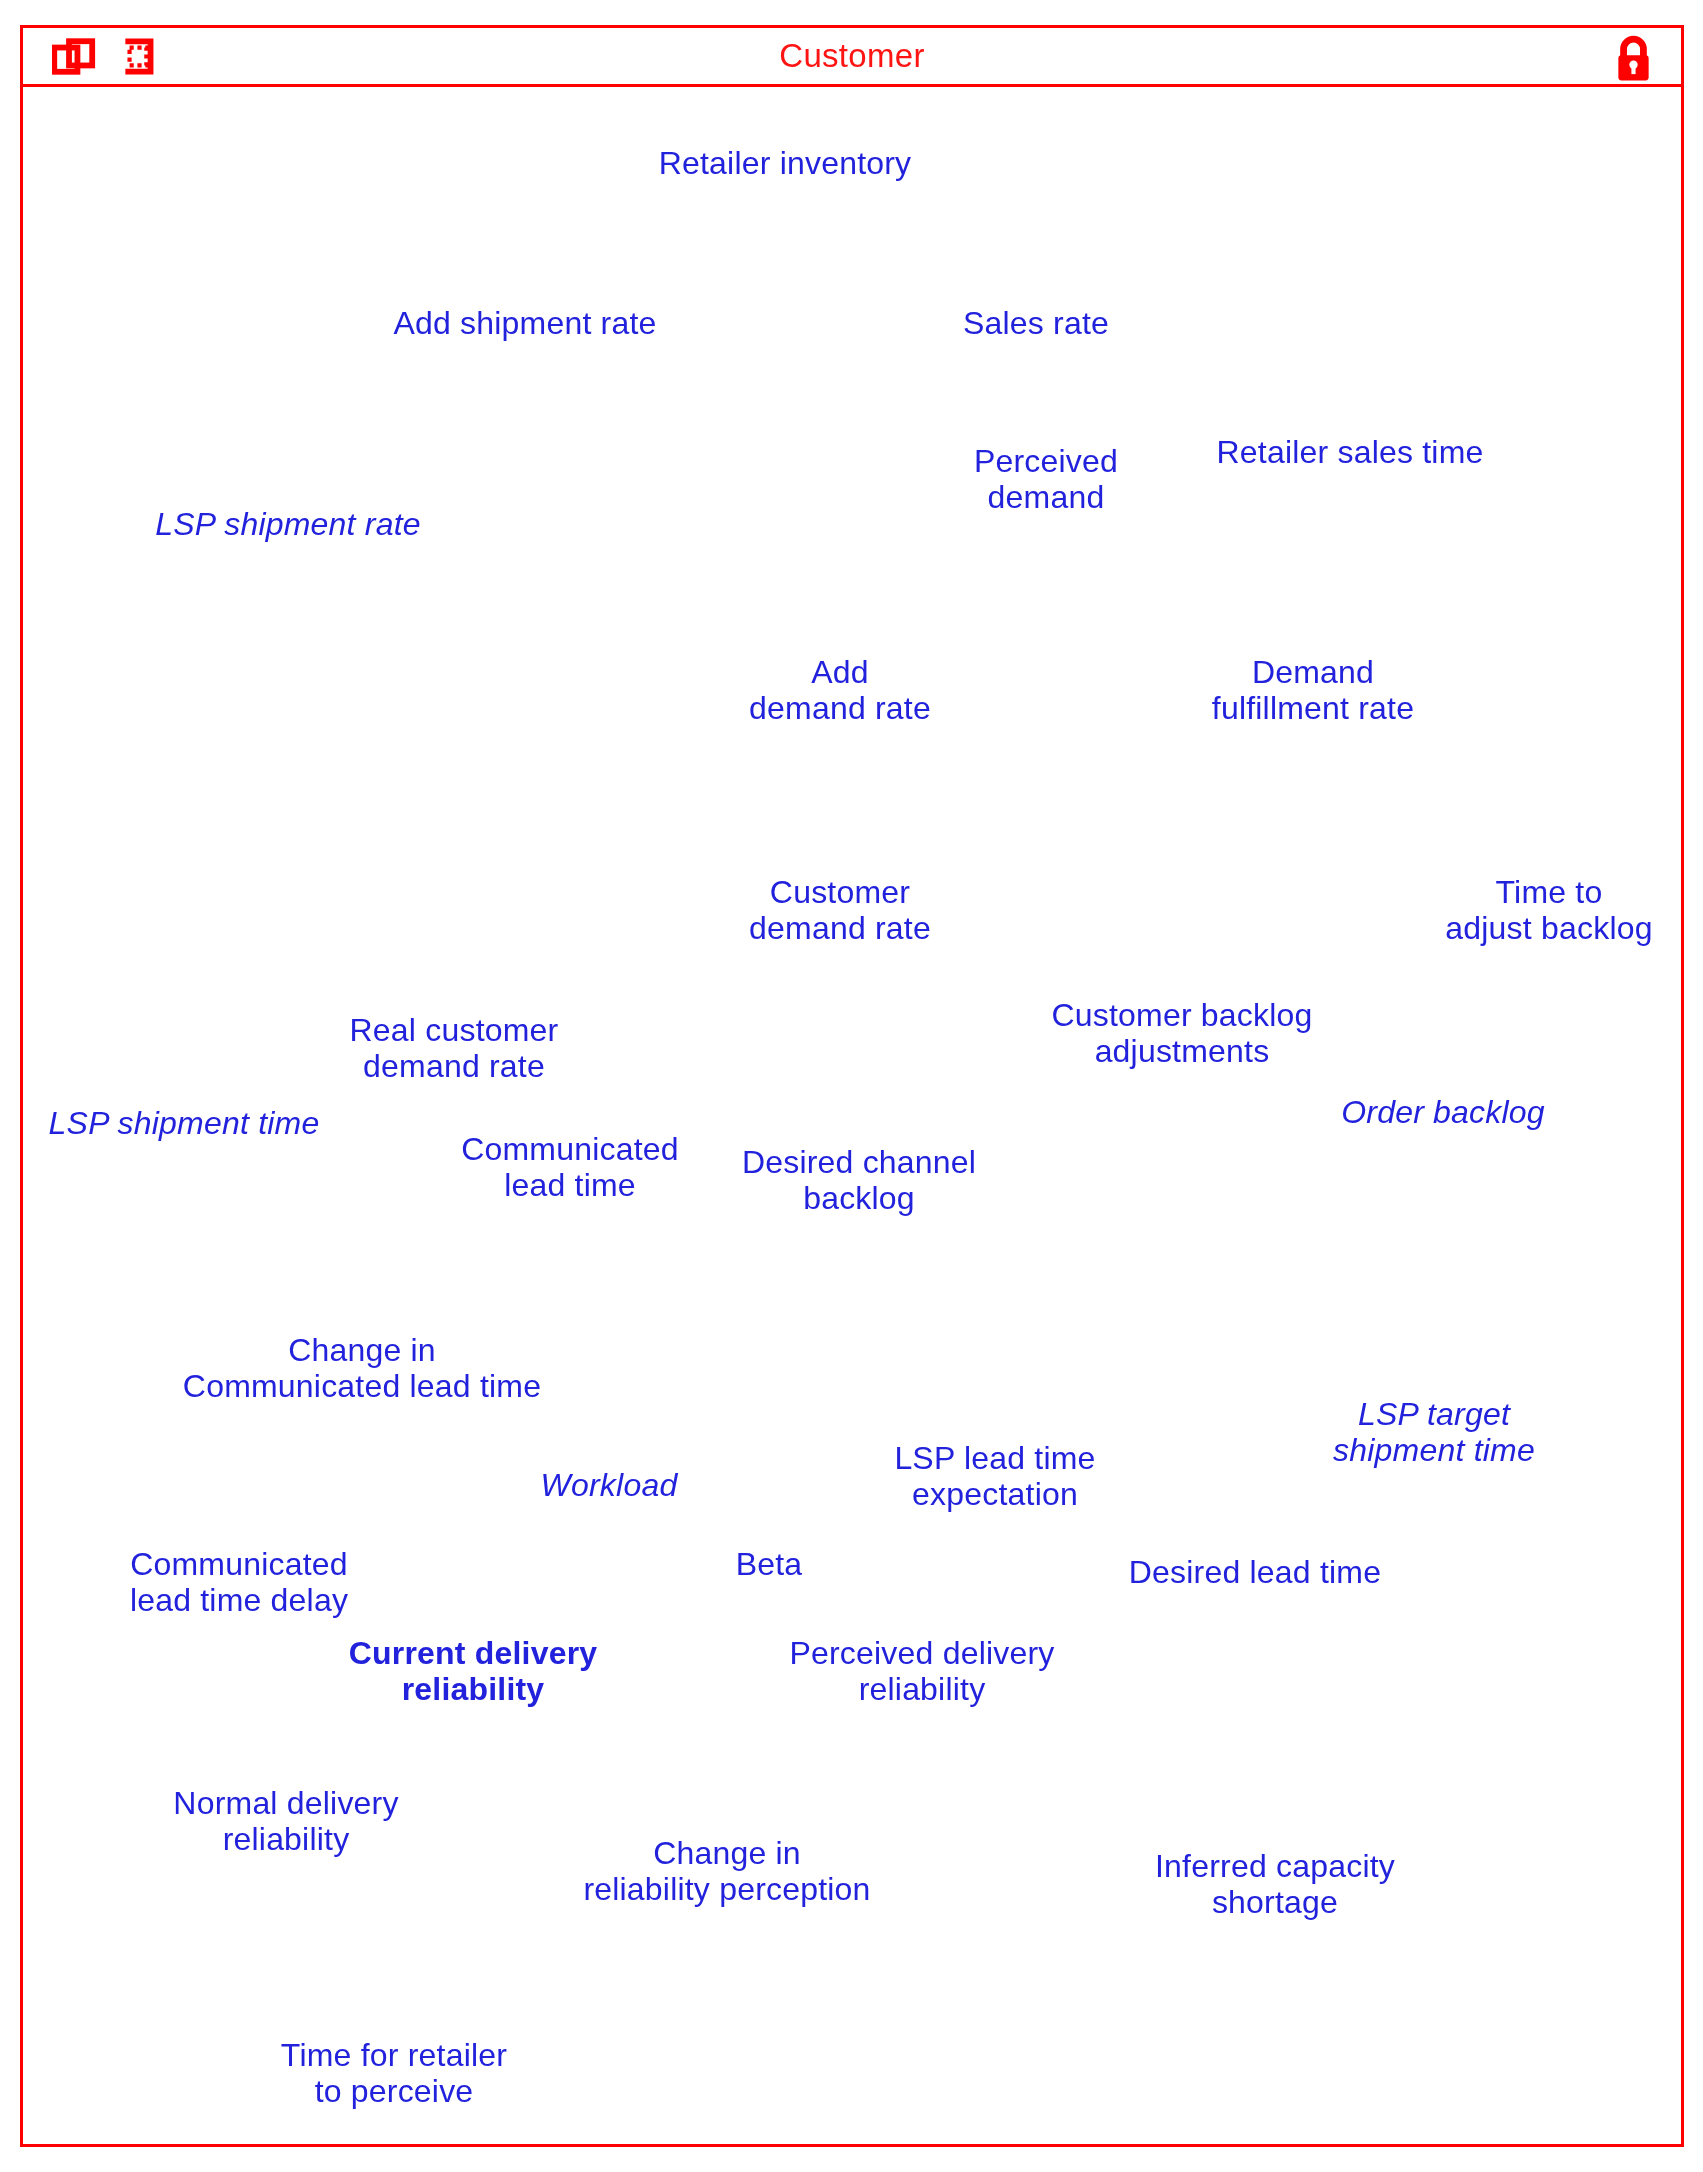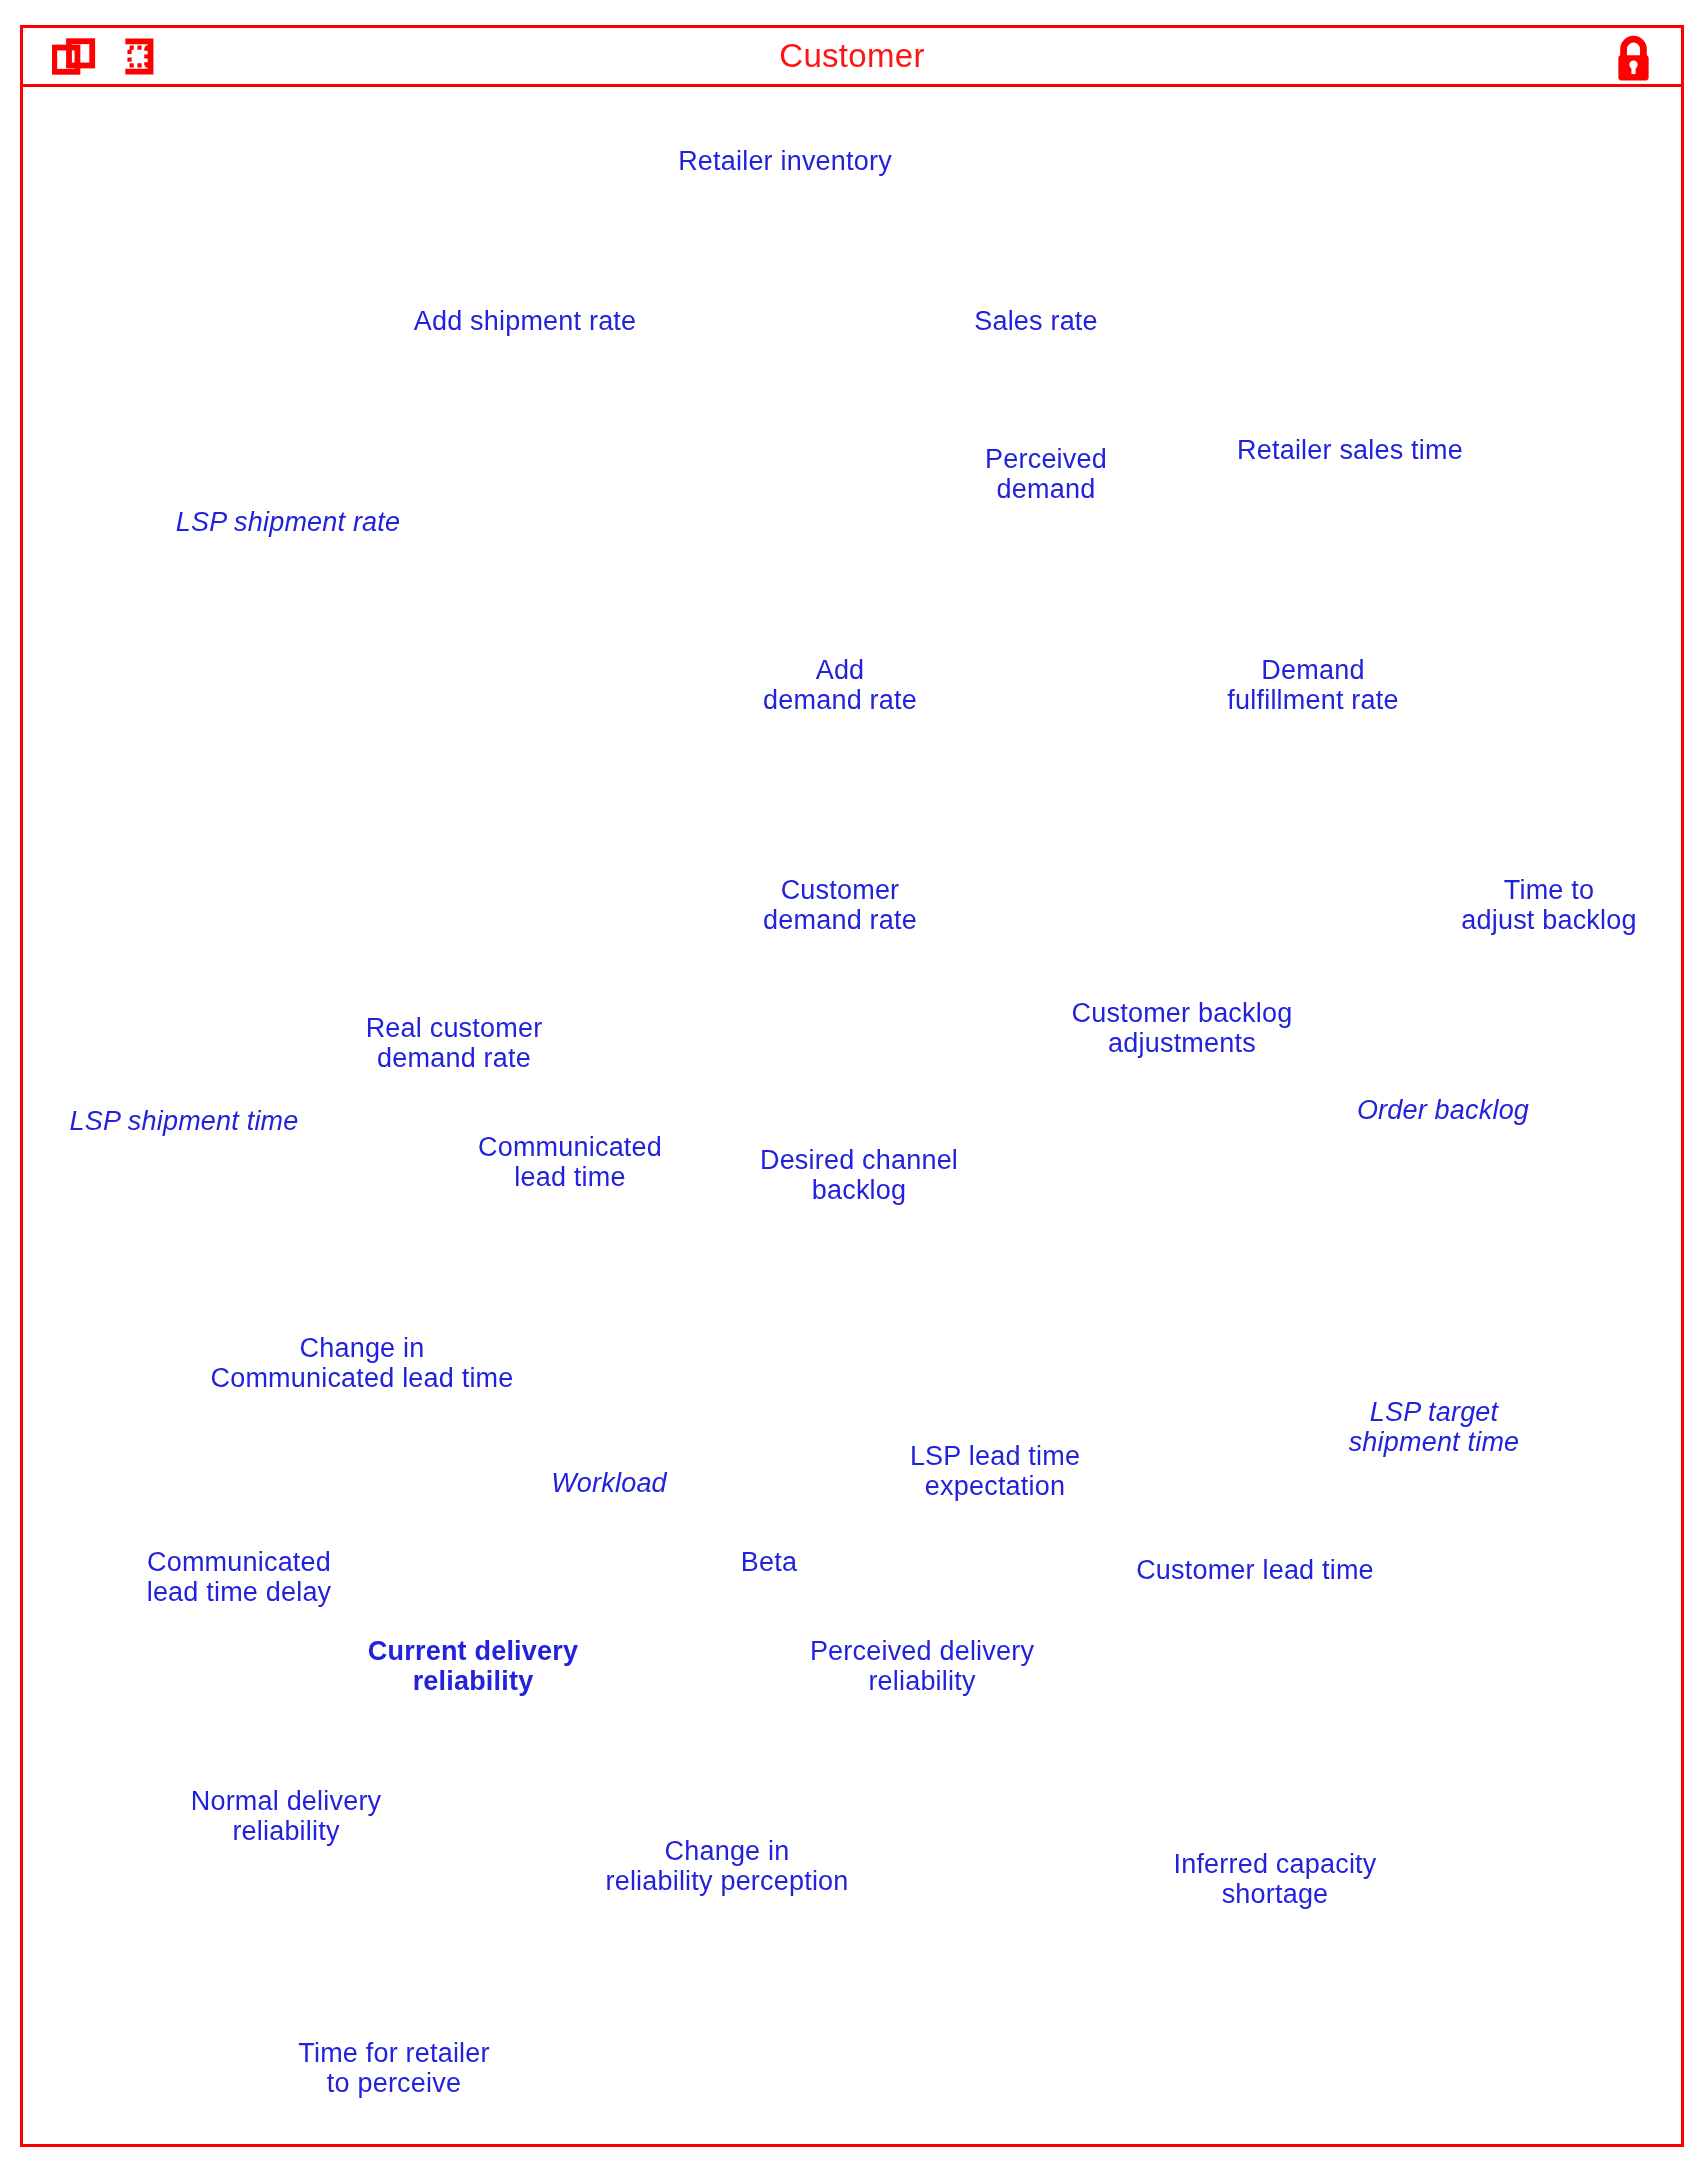--- a/index.html
+++ b/index.html
@@ -14,21 +14,21 @@
   .view-title{position:absolute;left:0;top:0;width:1664px;height:62px;
               display:flex;align-items:center;justify-content:center;
               color:#FF1414;font-size:33px;letter-spacing:0.3px;}
   .tb-icons{position:absolute;left:31.5px;top:11.6px;display:flex;gap:13.7px;align-items:center;}
   .lock-wrap{position:absolute;right:27px;top:8.4px;}
 
   
   #canvas{position:absolute;left:0;top:0;width:1704px;height:2172px;}
 
   
-  .lbl{position:absolute;color:#2222DD;font-size:27px;line-height:1.12;
+  .lbl{position:absolute;color:#2222DD;font-size:32px;line-height:1.12;
        text-align:center;white-space:pre;transform:translate(-50%,0);
        letter-spacing:0.2px;}
   .lbl.sh{font-style:italic;}
 </style>
 </head>
 <body>
 
 <div id="stage">
 
   <svg id="canvas" viewBox="0 0 3244 4136" xmlns="http://www.w3.org/2000/svg">
@@ -303,21 +303,21 @@
   <div class="lbl sh" style="left:184px;top:1106px;">LSP shipment time</div>
   <div class="lbl" style="left:570px;top:1132px;">Communicated
 lead time</div>
   <div class="lbl" style="left:859px;top:1145px;">Desired channel
 backlog</div>
   <div class="lbl" style="left:362px;top:1333px;">Change in
 Communicated lead time</div>
   <div class="lbl" style="left:995px;top:1413px;margin-top:28px;">LSP lead time
 expectation</div>
   <div class="lbl" style="left:769px;top:1547px;">Beta</div>
-  <div class="lbl" style="left:1255px;top:1555px;">Customer lead time</div>
+  <div class="lbl" style="left:1255px;top:1555px;">Desired lead time</div>
   <div class="lbl sh" style="left:1434px;top:1397px;">LSP target
 shipment time</div>
   <div class="lbl sh" style="left:609px;top:1468px;">Workload</div>
   <div class="lbl" style="left:239px;top:1547px;">Communicated
 lead time delay</div>
   <div class="lbl" style="left:473px;top:1636px;font-weight:bold;">Current delivery
 reliability</div>
   <div class="lbl" style="left:922px;top:1636px;">Perceived delivery
 reliability</div>
   <div class="lbl" style="left:286px;top:1786px;">Normal delivery

